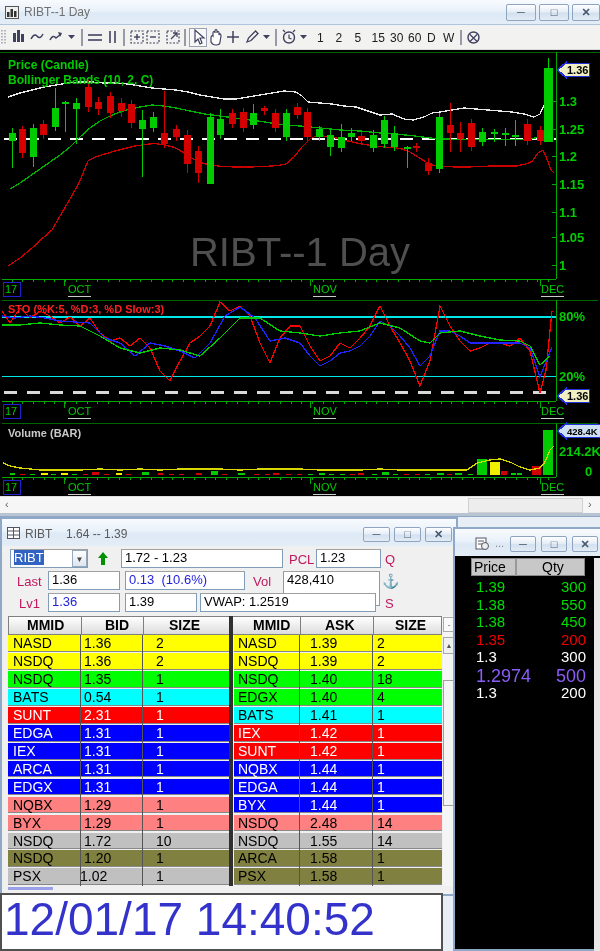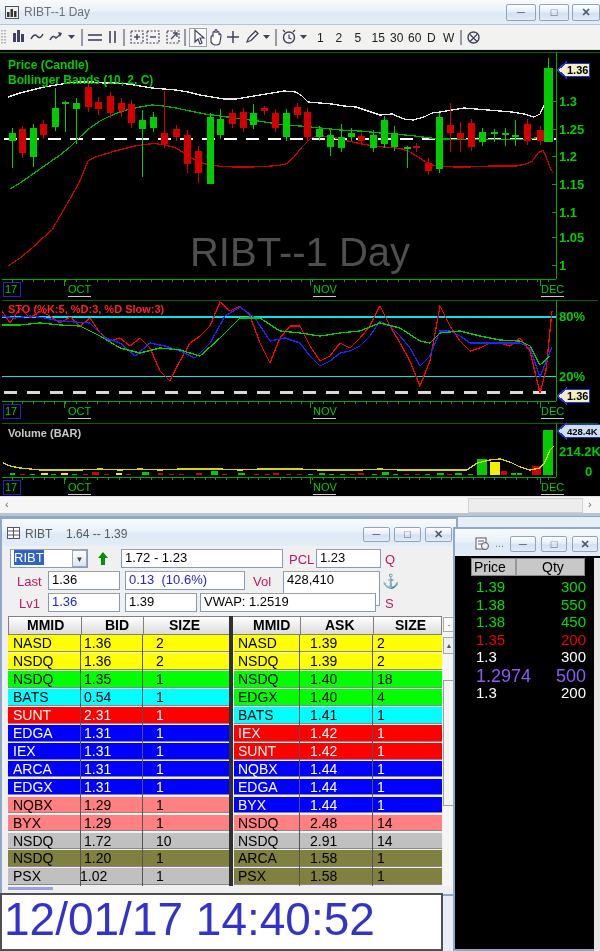--- a/index.html
+++ b/index.html
@@ -625,21 +625,21 @@
       <span style="position:absolute;left:76px">2.48</span>
       <span style="position:absolute;left:143px">14</span>
     </div>
     <div style="position:absolute;left:8px;top:832.5px;width:221px;height:16.9px;background:#c0c0c0;color:#000;border-bottom:1px solid #888">
       <span style="position:absolute;left:5px">NSDQ</span>
       <span style="position:absolute;left:76px">1.72</span>
       <span style="position:absolute;left:148px">10</span>
     </div>
     <div style="position:absolute;left:234px;top:832.5px;width:208px;height:16.9px;background:#c0c0c0;color:#000;border-bottom:1px solid #888">
       <span style="position:absolute;left:4px">NSDQ</span>
-      <span style="position:absolute;left:76px">2.91</span>
+      <span style="position:absolute;left:76px">1.55</span>
       <span style="position:absolute;left:143px">14</span>
     </div>
     <div style="position:absolute;left:8px;top:850.4px;width:221px;height:16.9px;background:#808040;color:#000;border-bottom:1px solid #888">
       <span style="position:absolute;left:5px">NSDQ</span>
       <span style="position:absolute;left:76px">1.20</span>
       <span style="position:absolute;left:148px">1</span>
     </div>
     <div style="position:absolute;left:234px;top:850.4px;width:208px;height:16.9px;background:#808040;color:#000;border-bottom:1px solid #888">
       <span style="position:absolute;left:4px">ARCA</span>
       <span style="position:absolute;left:76px">1.58</span>

